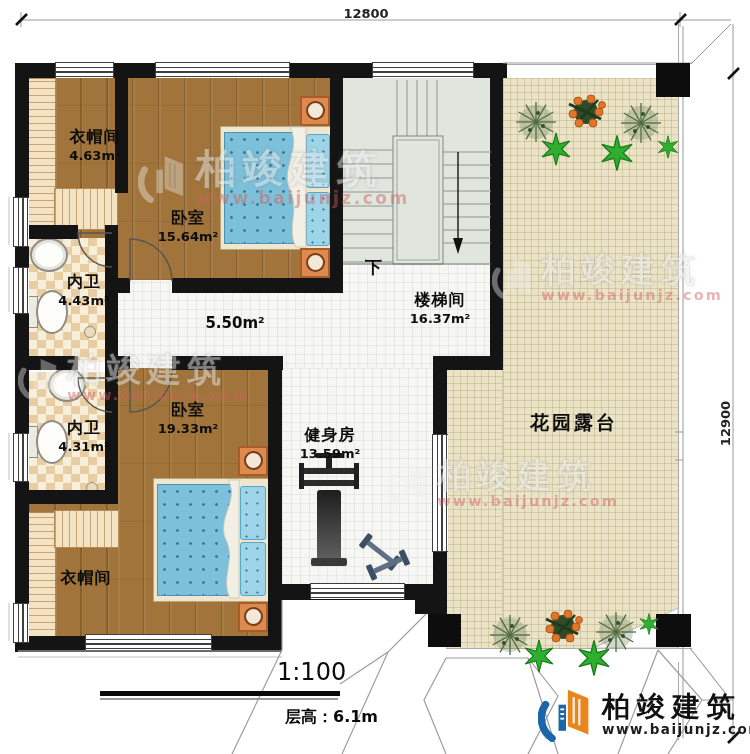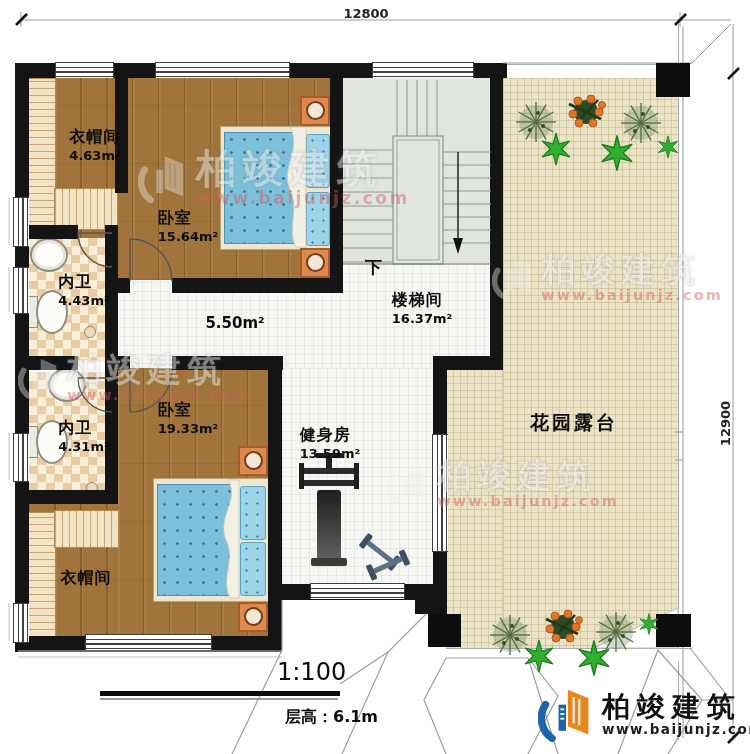--- a/index.html
+++ b/index.html
@@ -32,21 +32,21 @@
   .pill{position:absolute;background:#9ed4e8;border:1px solid #58a5c5;border-radius:3px;
     background-image:radial-gradient(circle,#4c8fb0 1px,transparent 1.4px);background-size:11px 11px;}
   .nstand{position:absolute;background:#dd8a50;border:2px solid #a85c28;box-sizing:border-box;}
   .lamp{width:15px;height:15px;border-radius:50%;border:2px solid #7a3c12;background:#f3e8d8;margin:3px auto 0;}
   .sink{position:absolute;background:#fdfdfa;border:2px solid #8d8d85;border-radius:50%;box-shadow:inset 0 0 0 3px #e4e4dc;}
   .toiletbowl{position:absolute;background:#fcfcf8;border:2px solid #8d8d85;border-radius:50%;}
   .toilettank{position:absolute;background:#ececе4;background:#ececе4;background-color:#ebebe2;border:1.5px solid #8d8d85;}
   .drain{position:absolute;border:1.5px solid #9a8a60;background:#e8dcc0;border-radius:50%;}
   .gympiece{position:absolute;}
   
-  .lbl{position:absolute;transform:translateX(-50%);text-align:left;line-height:1.3;color:#0c0c0c;white-space:nowrap;z-index:7;}
+  .lbl{position:absolute;transform:translateX(-50%);text-align:center;line-height:1.3;color:#0c0c0c;white-space:nowrap;z-index:7;}
   .lbl .nm{font-size:16px;font-weight:bold;letter-spacing:1px;}
   .lbl .ar{font-size:13px;font-weight:bold;}
   .dim{position:absolute;font-size:13px;font-weight:bold;color:#222;text-align:center;z-index:7;}
   
   .wm{position:absolute;display:flex;align-items:center;gap:8px;z-index:6;pointer-events:none;transform-origin:left top;opacity:.5;}
   .wm-cn{font-size:40px;font-weight:bold;letter-spacing:7px;color:rgba(250,250,250,.9);
     text-shadow:0 0 1px rgba(110,110,110,.95),0 0 4px rgba(130,130,130,.5);line-height:1;}
   .wm-url{font-size:17px;font-weight:bold;letter-spacing:2.5px;color:rgba(200,70,70,.8);margin-top:2px;line-height:1;
     text-shadow:0 0 1px rgba(255,255,255,.5);}
   
@@ -357,21 +357,21 @@
     <div class="ar">4.31m²</div>
   </div>
   <div class="lbl" style="left:188px;top:400px">
     <div class="nm">卧室</div>
     <div class="ar">19.33m²</div>
   </div>
   <div class="lbl" style="left:330px;top:425px">
     <div class="nm">健身房</div>
     <div class="ar">13.59m²</div>
   </div>
-  <div class="lbl" style="left:422px;top:290px">
+  <div class="lbl" style="left:440px;top:290px">
     <div class="nm">楼梯间</div>
     <div class="ar">16.37m²</div>
   </div>
   <div class="lbl" style="left:374px;top:256px">
     <div class="nm" style="font-size:17px">下</div>
   </div>
   <div class="lbl" style="left:574px;top:410px">
     <div class="nm" style="font-size:19px;letter-spacing:3px">花园露台</div>
   </div>
   <div class="lbl" style="left:86px;top:568px">

